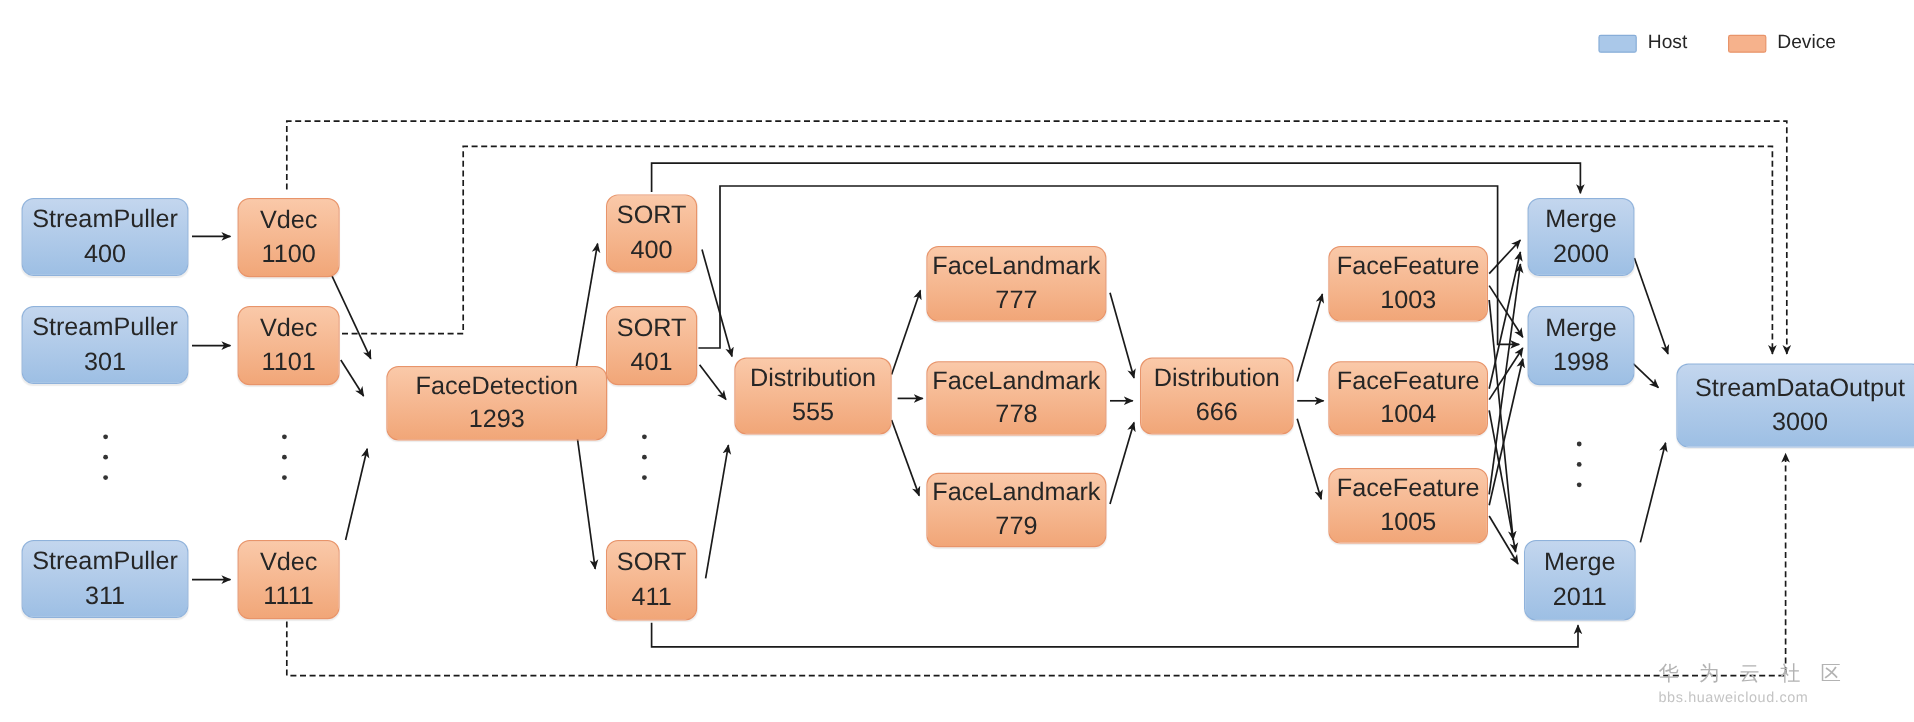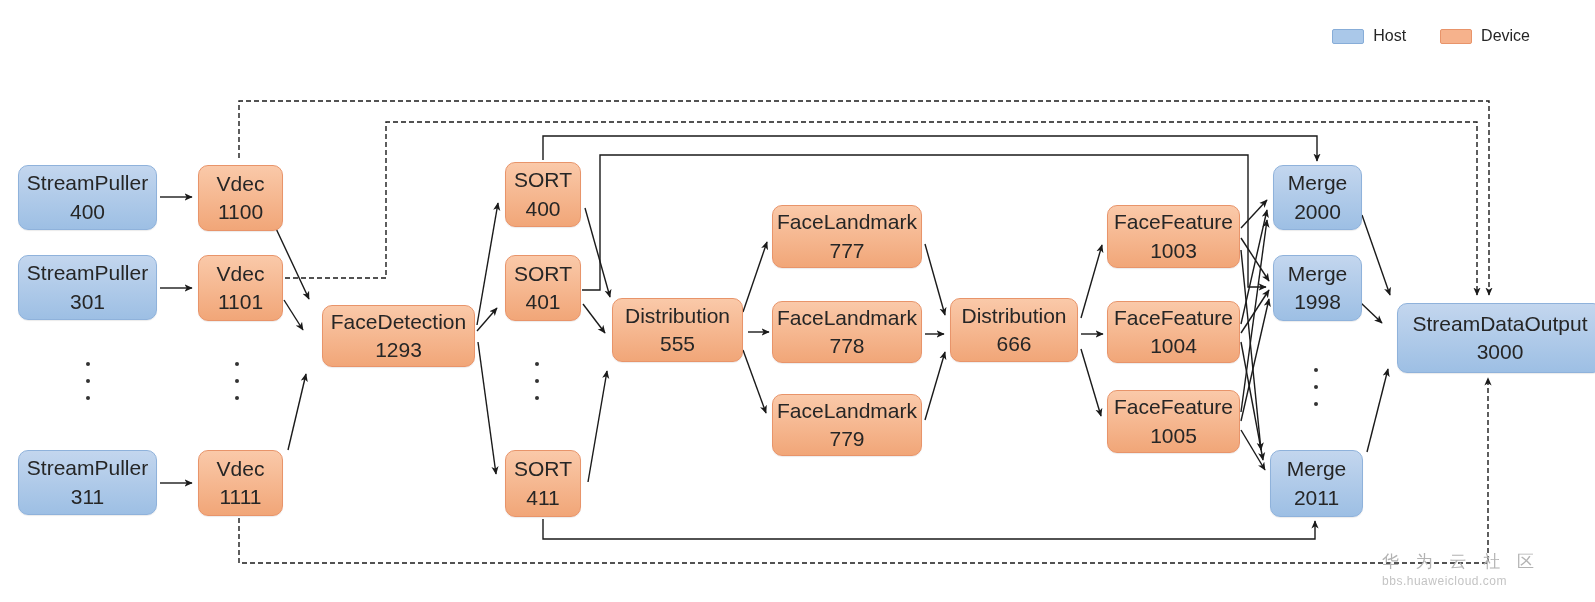--- a/index.html
+++ b/index.html
@@ -97,21 +97,21 @@
         <div>1100</div>
       </div>
       <div class="node device" style="left: 198px; top: 255px; width: 85px; height: 66px;">
         <div>Vdec</div>
         <div>1101</div>
       </div>
       <div class="node device" style="left: 198px; top: 450px; width: 85px; height: 66px;">
         <div>Vdec</div>
         <div>1111</div>
       </div>
-      <div class="node device" style="left: 322px; top: 305px; width: 153px; height: 62px;">
+      <div class="node device" style="left: 322px; top: 305px; width: 184px; height: 62px;">
         <div>FaceDetection</div>
         <div>1293</div>
       </div>
       <div class="node device" style="left: 505px; top: 162px; width: 76px; height: 65px;">
         <div>SORT</div>
         <div>400</div>
       </div>
       <div class="node device" style="left: 505px; top: 255px; width: 76px; height: 66px;">
         <div>SORT</div>
         <div>401</div>

